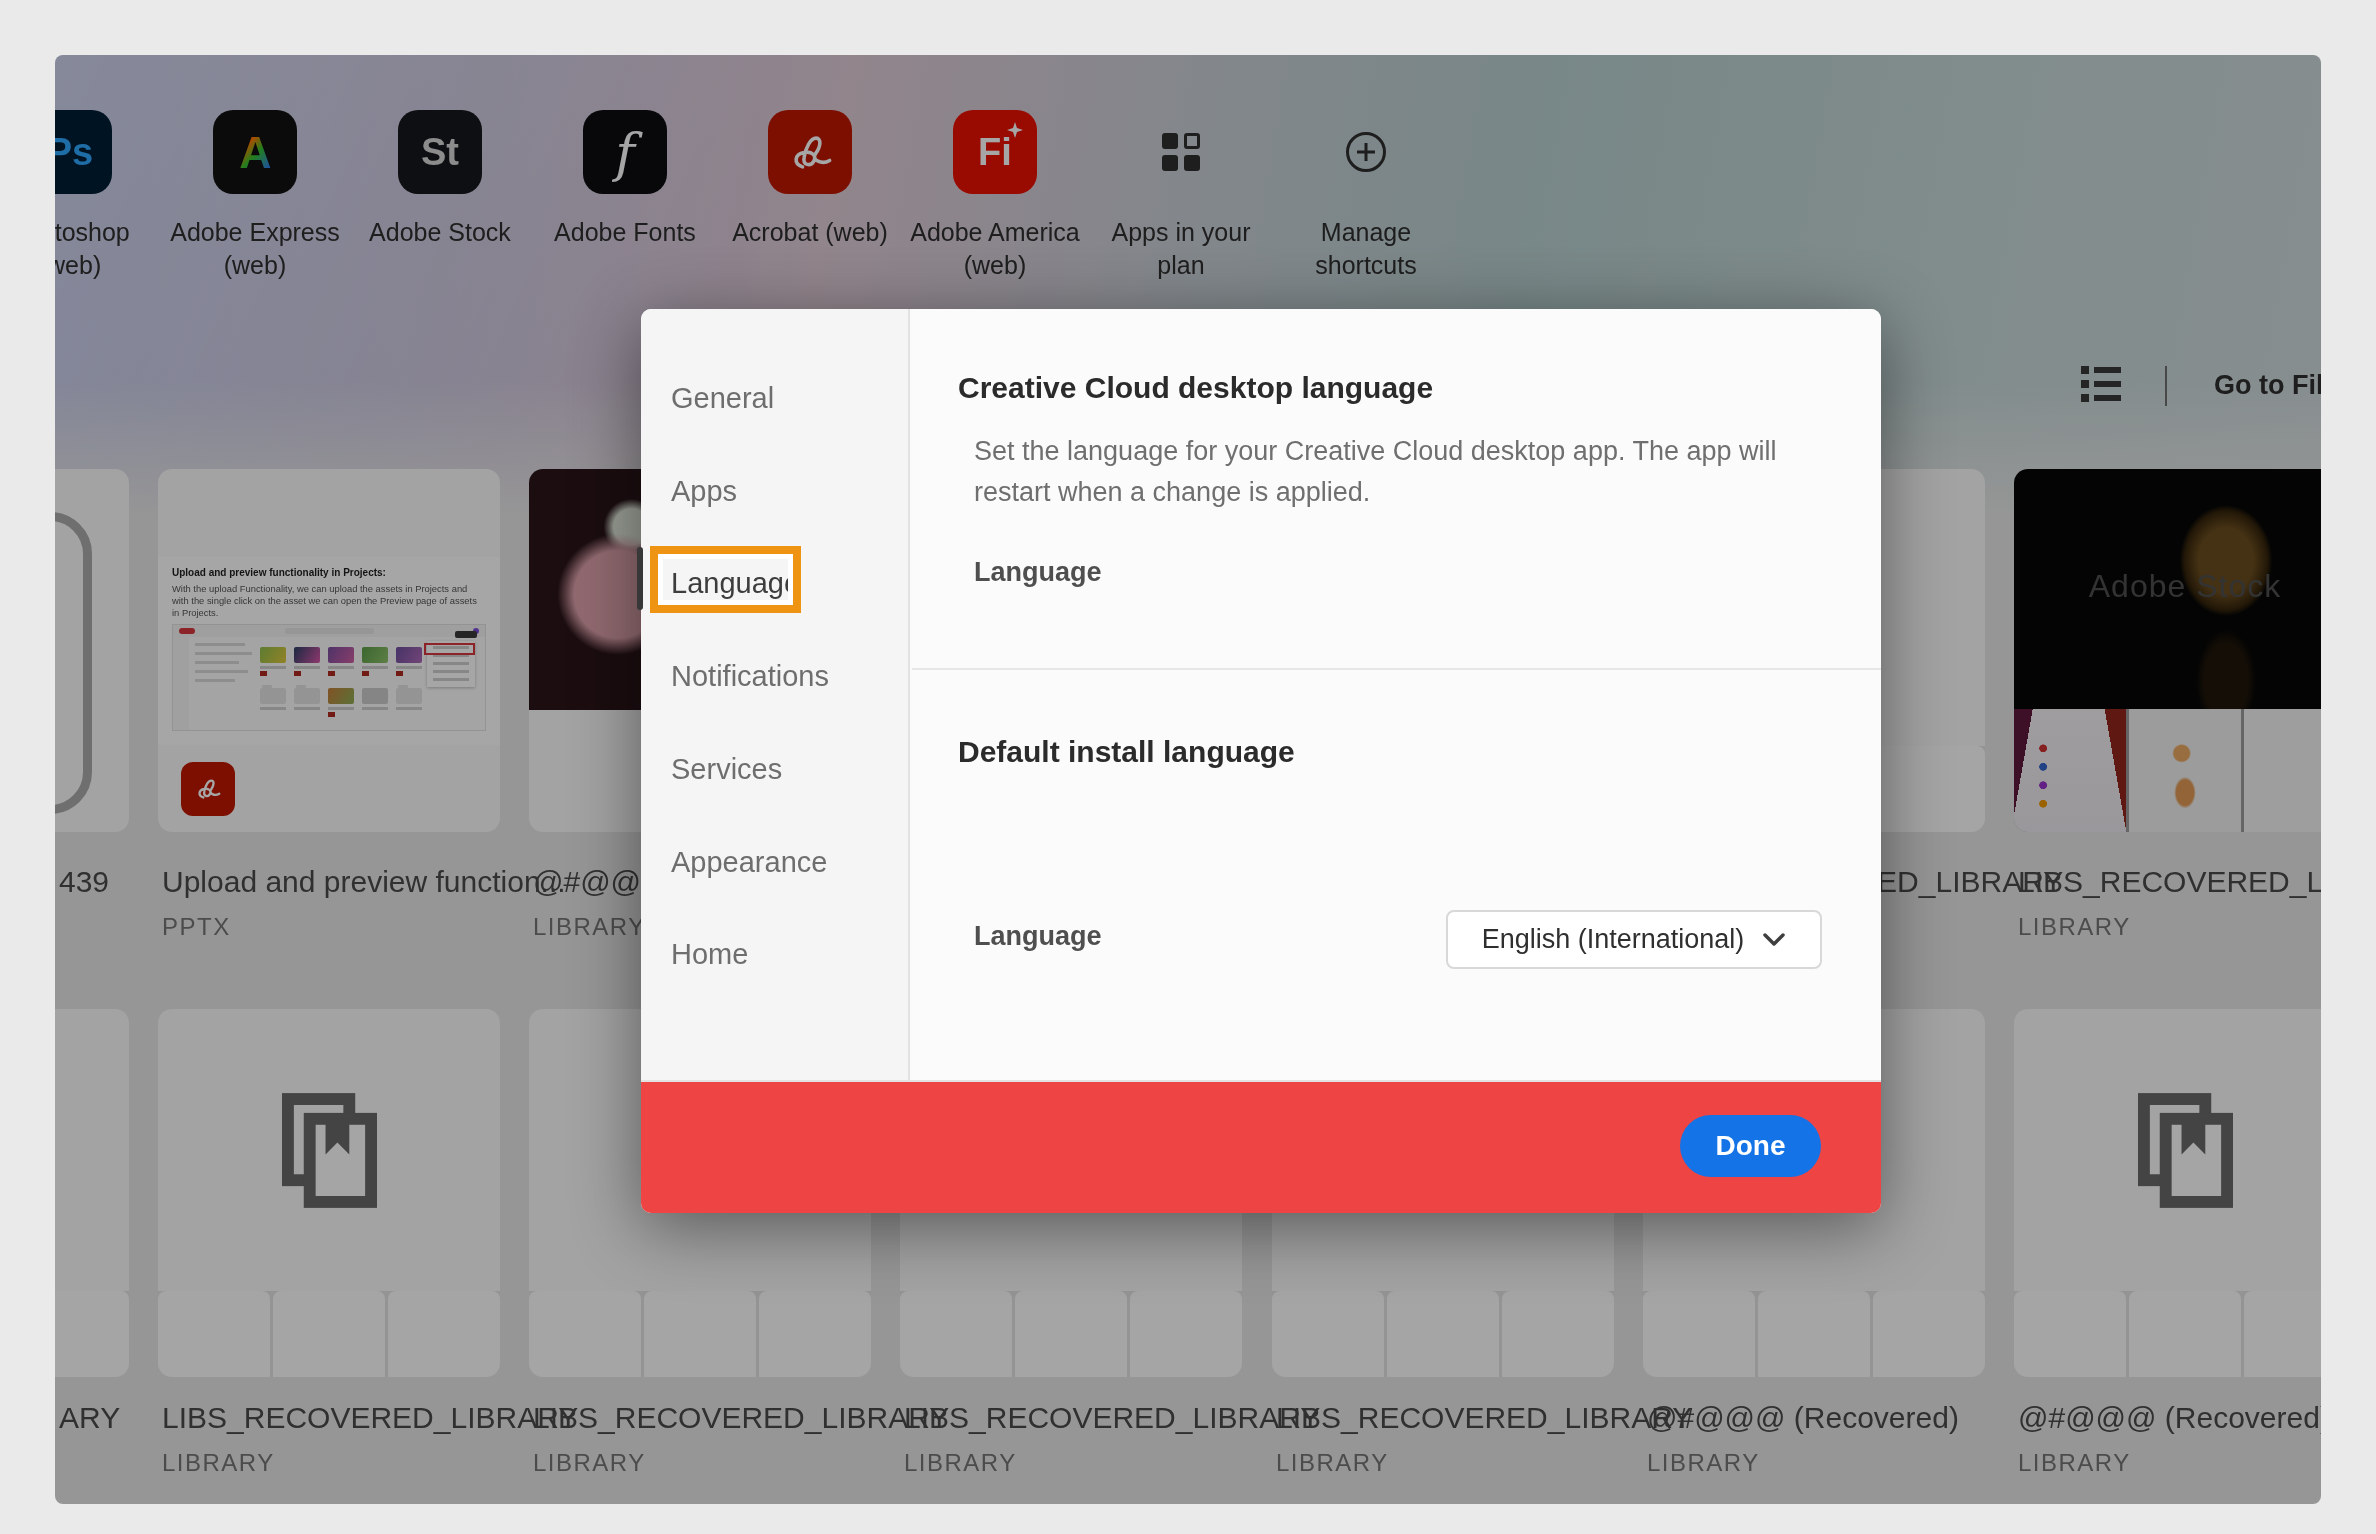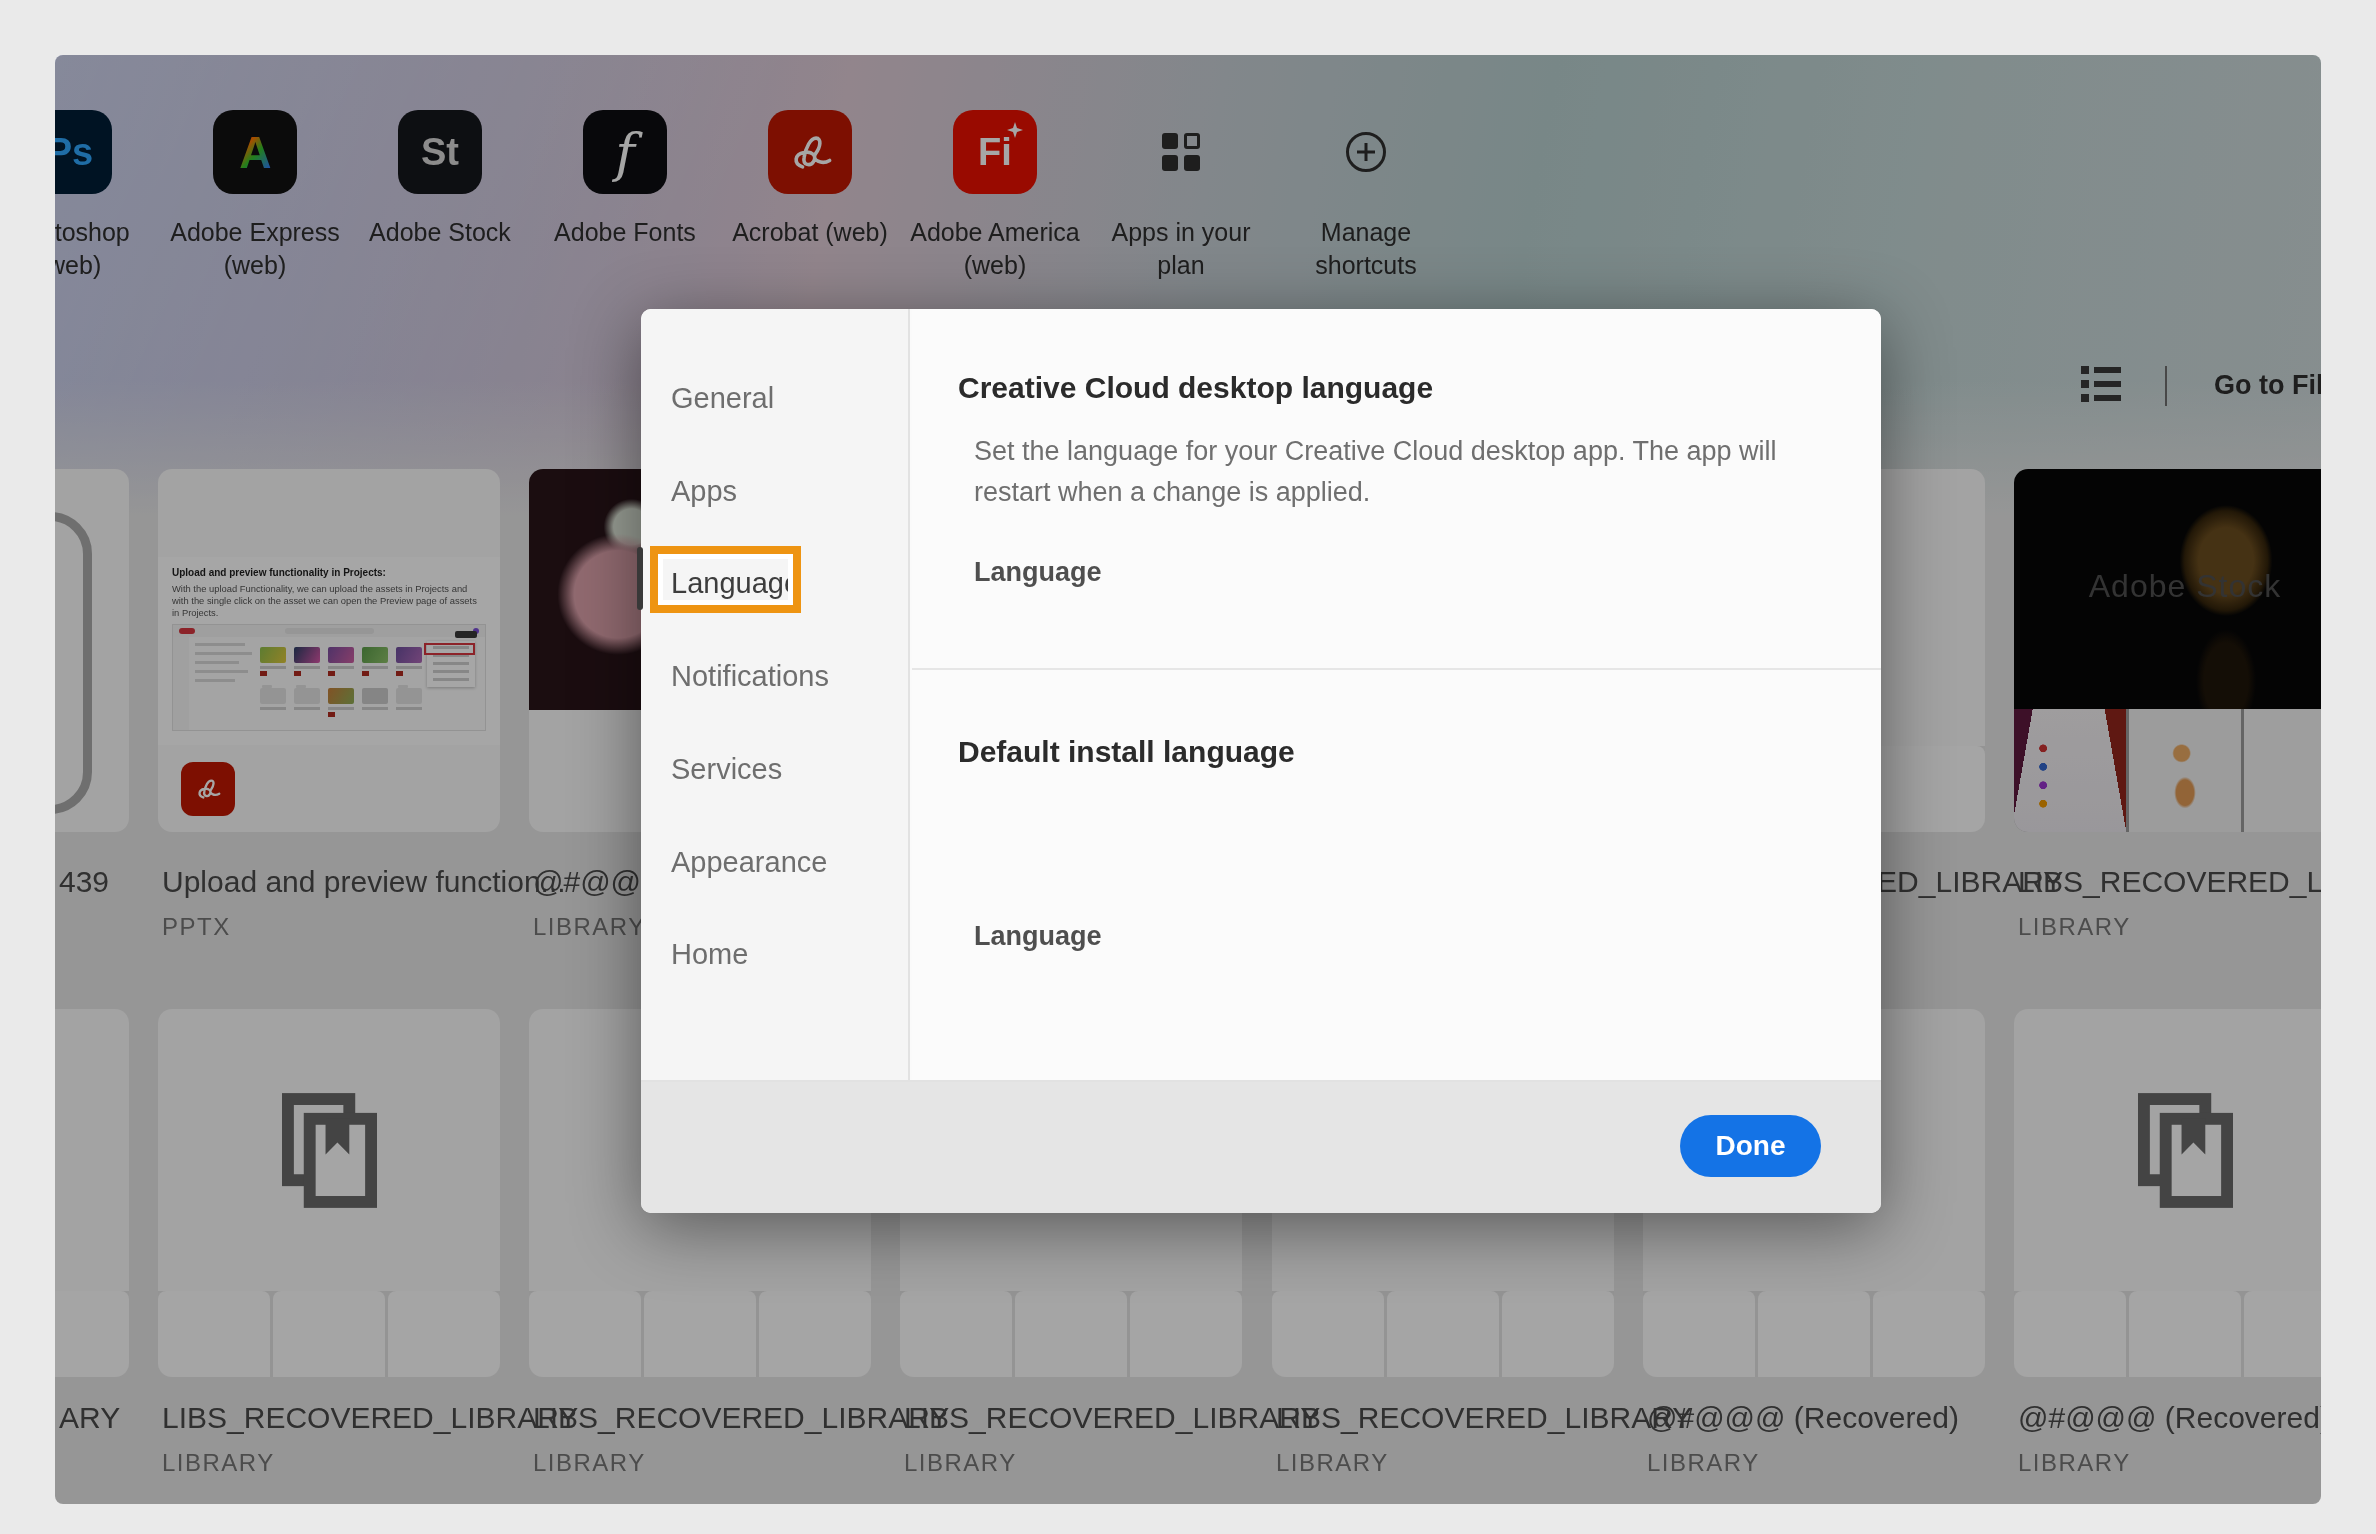--- a/index.html
+++ b/index.html
@@ -137,21 +137,21 @@
   .dlg-nav-item { position:absolute; left:30px; height:40px; font-size:29px; color:#6e6e6e; display:flex; align-items:center; cursor:default; }
   .dlg-nav-item.active { color:#3d3d3d; }
   .dlg-main { position:absolute; left:271px; top:0; right:0; bottom:133px; background:#fbfbfb; }
   .sec-title { position:absolute; left:46px; font-size:30px; font-weight:bold; color:#2b2b2b; white-space:nowrap; }
   .sec-desc  { position:absolute; left:62px; width:832px; font-size:27px; line-height:41px; color:#6f6f6f; }
   .field-label { position:absolute; left:62px; font-size:27px; font-weight:bold; color:#4f4f4f; }
   .dropdown { position:absolute; left:534px; width:376px; height:59px; background:#ffffff;
               border:2px solid #d8d8d8; border-radius:8px; display:flex; align-items:center; justify-content:center; gap:18px; }
   .dropdown span { font-size:27px; color:#2f2f2f; white-space:nowrap; }
   .sec-divider { position:absolute; left:0; right:0; top:359px; height:2px; background:#e6e6e6; }
-  .dlg-footer { position:absolute; left:0; right:0; bottom:0; height:133px; background:#e5e5e5; border-top:2px solid #e2e2e2; }
+  .dlg-footer { position:absolute; left:0; right:0; bottom:0; height:133px; background:#ef4444; border-top:2px solid #e2e2e2; }
   .done-btn { position:absolute; left:1039px; top:33px; width:141px; height:62px; border:none; border-radius:32px;
               color:#fff; font-size:28px; font-weight:bold; font-family:"Liberation Sans", sans-serif; cursor:pointer; }
 
   .scroll-thumb { position:absolute; left:582px; top:492px; width:6px; height:63px; background:#383838; border-radius:3px; z-index:35; }
   .annotation-box { position:absolute; left:595px; top:491px; width:151px; height:67px; z-index:40;
                     border:8px solid #ee9412; box-shadow:inset 0 0 0 5px #ffffff; }
 </style>
 </head>
 <body>
 
@@ -524,20 +524,26 @@
     <div class="dlg-main">
 
       <div class="sec-title" style="top:62px">Creative Cloud desktop language</div>
       <div class="sec-desc" style="top:122px">Set the language for your Creative Cloud desktop app. The app will restart when a change is applied.</div>
       <div class="field-label" style="top:248px">Language</div>
 
       <div class="sec-divider"></div>
 
       <div class="sec-title" style="top:426px">Default install language</div>
       <div class="field-label" style="top:612px">Language</div>
+      <div class="dropdown" style="top:601px">
+        <span>English (International)</span>
+        <svg width="24" height="16" viewBox="0 0 24 16">
+          <path d="M3 3 L12 12 L21 3" fill="none" stroke="#3f3f3f" stroke-width="3.5" stroke-linecap="round" stroke-linejoin="round"></path>
+        </svg>
+      </div>
     </div>
 
     <div class="dlg-footer">
       <button class="done-btn" style="background:#1473e6">Done</button>
     </div>
   </div>
 
   <div class="scroll-thumb"></div>
   <div class="annotation-box"></div>
 </div>

